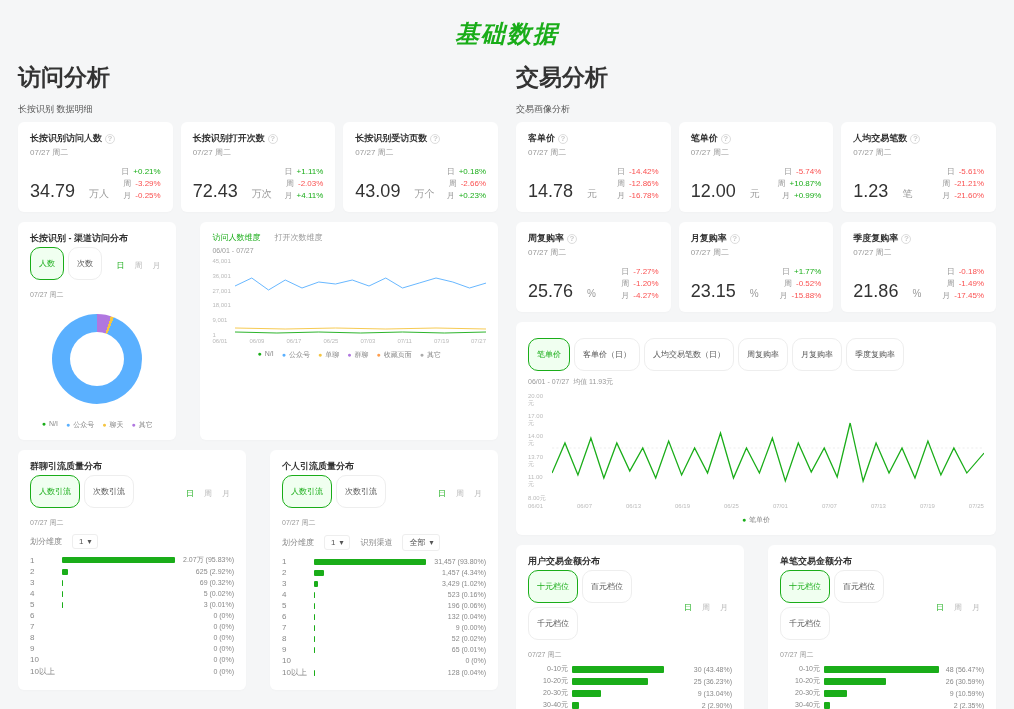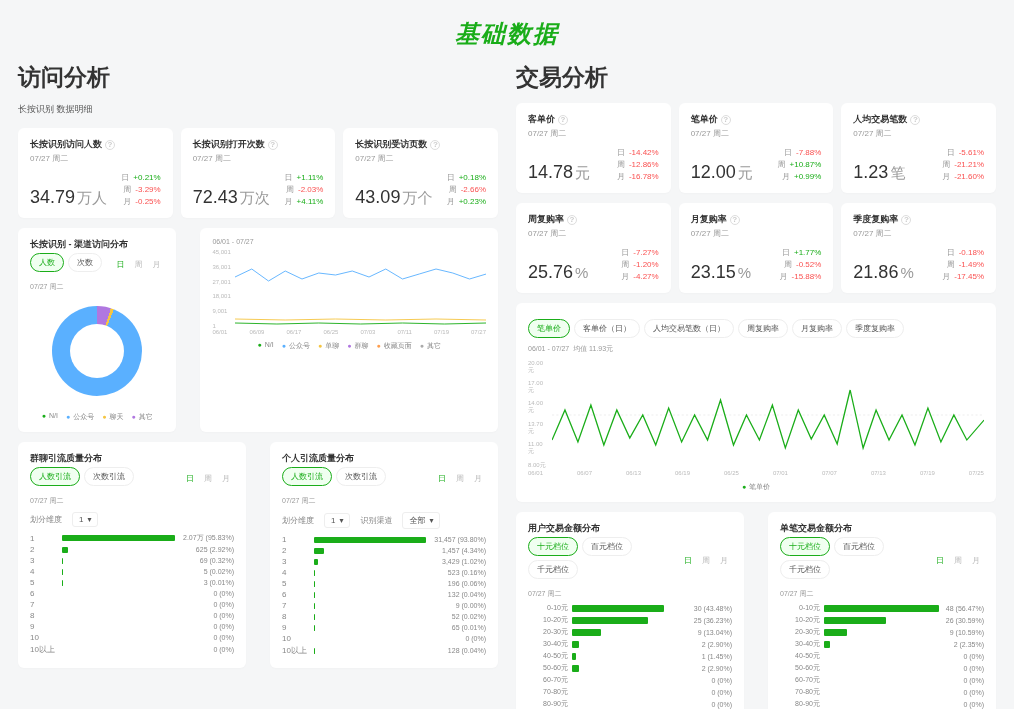--- a/index.html
+++ b/index.html
@@ -2,36 +2,36 @@
 <html><head>
 <meta charset="utf-8">
 <style>
 * { box-sizing: border-box; margin: 0; padding: 0; }
 body { font-family: -apple-system, "PingFang SC", "Microsoft YaHei", sans-serif; background: #f5f6f7; color: #333; font-size: 10px; padding: 12px 18px 30px; width: 1014px; }
 .main-title { text-align: center; font-size: 24px; font-weight: 700; font-style: italic; color: #1aad19; margin: 6px 0 12px; letter-spacing: 2px; }
 .layout { display: flex; gap: 18px; }
 .col-left { flex: 1; min-width: 0; }
 .col-right { flex: 1; min-width: 0; }
 .sec-title { font-size: 23px; font-weight: 600; text-align: left; margin-bottom: 10px; }
-.sub-title { font-size: 9px; color: #555; margin-bottom: 12px; }
+.sub-title { font-size: 9px; color: #555; margin-bottom: 6px; }
 .row3 { display: flex; gap: 8px; margin-bottom: 10px; }
 .card { background: #fff; border-radius: 6px; padding: 10px 12px; flex: 1; min-width: 0; box-shadow: 0 1px 2px rgba(0,0,0,0.02); }
 .card-h { font-size: 9px; color: #333; margin-bottom: 2px; display:flex; align-items:center; gap:3px;font-weight:bold;}
 .card-h .info { color:#ccc; font-size:8px; border:1px solid #ddd; border-radius:50%; width:10px; height:10px; display:inline-flex;align-items:center;justify-content:center;}
 .card-date { font-size: 8px; color: #999; margin-bottom: 8px; }
 .metric-row { display: flex; justify-content: space-between; align-items: flex-end; }
 .metric-val { font-size: 18px; font-weight: 500; color: #333; }
-.metric-unit { font-size: 15px; color: #999; margin-left: 2px; }
+.metric-unit { font-size: 10px; color: #999; margin-left: 14px; }
 .deltas { font-size: 8px; line-height: 1.5; text-align: right; }
 .deltas div span:first-child { color: #999; margin-right: 4px; }
 .up { color: #1aad19; }
 .down { color: #fa5151; }
 .row2 { display: flex; gap: 24px; margin-bottom: 10px; }
 .tab-pills { display: flex; gap: 4px; margin-bottom: 4px; flex-wrap: wrap; }
-.pill { font-size: 8px; padding: 3px 8px; border: 1px solid #eee; border-radius: 10px; color: #555; background:#fff; }
+.pill { font-size: 8px; padding: 10px 8px; border: 1px solid #eee; border-radius: 10px; color: #555; background:#fff; }
 .pill.active { color: #1aad19; border-color: #1aad19; background: #f0fff0; }
 .tab-head { display:flex; justify-content:space-between; align-items:center; margin-bottom:6px;}
 .period-toggle { display:flex; gap:2px; font-size:8px; color:#bbb; }
 .period-toggle span { padding:2px 4px; }
 .period-toggle .on { color: #1aad19; }
 .legend { display:flex; gap:8px; font-size:7px; color:#888; margin-top:6px; justify-content:center; flex-wrap:wrap;}
 .legend span::before { content:"●"; margin-right:3px; }
 .leg-green::before { color:#1aad19 !important; }
 .leg-blue::before { color:#5ab0ff !important; }
 .leg-yellow::before { color:#f5c542 !important; }
@@ -138,20 +138,24 @@
           </div>
         <div class="legend">
           <span class="leg-green">N/I</span>
           <span class="leg-blue">公众号</span>
           <span class="leg-yellow">聊天</span>
           <span class="leg-purple">其它</span>
         </div>
       </div>
 
       <div class="card">
+        <div class="tab-pills">
+          <span style="color:#1aad19;font-size:8px;">访问人数维度</span>
+          <span style="color:#999;font-size:8px;margin-left:10px;">打开次数维度</span>
+        </div>
         <div class="mini-sub">06/01 - 07/27</div>
         <div style="display:flex;gap:4px;">
           <div class="y-labels" style="display:flex;flex-direction:column;justify-content:space-between;height:80px;">
             <span>45,001</span>
               <span>36,001</span>
               <span>27,001</span>
               <span>18,001</span>
               <span>9,001</span>
               <span>1</span>
           </div>
@@ -380,41 +384,42 @@
               </div>
               <span class="val">128 (0.04%)</span>
             </div>
           </div>
       </div>
     </div>
   </div>
 
   <div class="col-right">
     <div class="sec-title">交易分析</div>
+    <div class="sub-title">交易画像分析</div>
 
     <div class="row3" id="trade-metrics-1">
         <div class="card">
     <div class="card-h">客单价 <span class="info">?</span></div>
     <div class="card-date">07/27 周二</div>
     <div class="metric-row">
       <div><span class="metric-val">14.78</span><span class="metric-unit">元</span></div>
       <div class="deltas">
               <div><span>日</span><span class="down">-14.42%</span></div>
               <div><span>周</span><span class="down">-12.86%</span></div>
               <div><span>月</span><span class="down">-16.78%</span></div>
             </div>
     </div>
         </div>
         <div class="card">
     <div class="card-h">笔单价 <span class="info">?</span></div>
     <div class="card-date">07/27 周二</div>
     <div class="metric-row">
       <div><span class="metric-val">12.00</span><span class="metric-unit">元</span></div>
       <div class="deltas">
-              <div><span>日</span><span class="down">-7.88%</span></div>
+              <div><span>日</span><span class="down">-5.74%</span></div>
               <div><span>周</span><span class="up">+10.87%</span></div>
               <div><span>月</span><span class="up">+0.99%</span></div>
             </div>
     </div>
         </div>
         <div class="card">
     <div class="card-h">人均交易笔数 <span class="info">?</span></div>
     <div class="card-date">07/27 周二</div>
     <div class="metric-row">
       <div><span class="metric-val">1.23</span><span class="metric-unit">笔</span></div>

